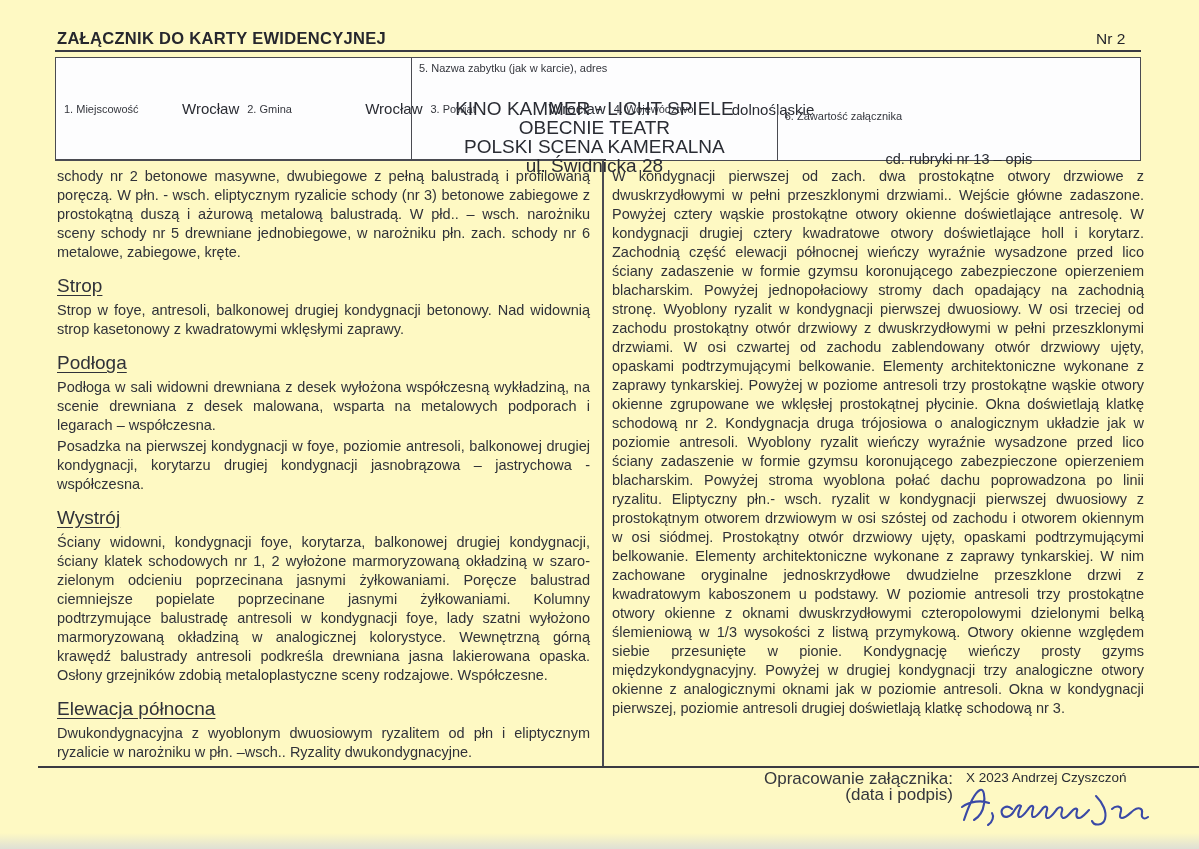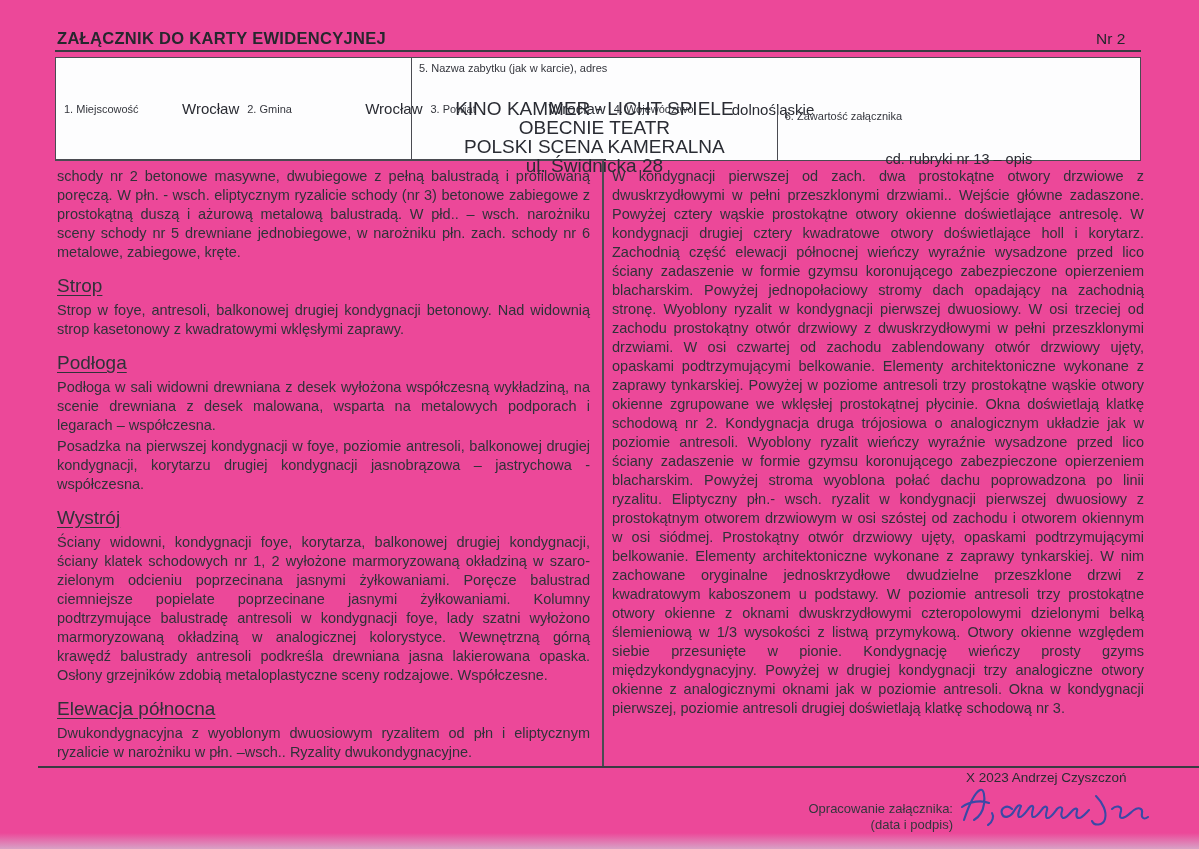--- a/index.html
+++ b/index.html
@@ -3,21 +3,21 @@
 <meta charset="utf-8">
 <style>
   * { margin:0; padding:0; box-sizing:border-box; }
   html,body { width:1199px; height:849px; }
   body {
     font-family:"Liberation Sans", sans-serif;
     background:#e9eaee;
   }
   .page {
     position:relative; width:1199px; height:849px;
-    background:#ec4899; color:#2e3038; overflow:hidden;
+    background:#fef9c3; color:#2e3038; overflow:hidden;
   }
   
   .doc-title {
     position:absolute; left:57px; top:29px;
     font-size:16.5px; font-weight:bold; letter-spacing:.3px; color:#26272d;
   }
   .doc-number {
     position:absolute; left:1096px; top:30px;
     font-size:15.5px; font-weight:normal; color:#26272d;
   }
@@ -70,22 +70,22 @@
   .column-divider {
     position:absolute; left:602px; top:161px; width:1.5px; height:606px;
     background:#4a4b52;
   }
   .footer-rule {
     position:absolute; left:38px; top:766px; width:1161px; height:2px;
     background:#3a3b42;
   }
   
   .footer-label {
-    position:absolute; left:700px; top:801px; width:253px;
-    text-align:right; font-size:13px; line-height:15.5px; color:#34363d;
+    position:absolute; left:700px; top:771px; width:253px;
+    text-align:right; font-size:17px; line-height:15.5px; color:#34363d;
   }
   .footer-value {
     position:absolute; left:966px; top:770px;
     font-size:13.5px; color:#2a2c33;
   }
   .signature {
     position:absolute; left:956px; top:784px; width:196px; height:50px;
   }
   .signature svg { width:100%; height:100%; }
   .signature path {

